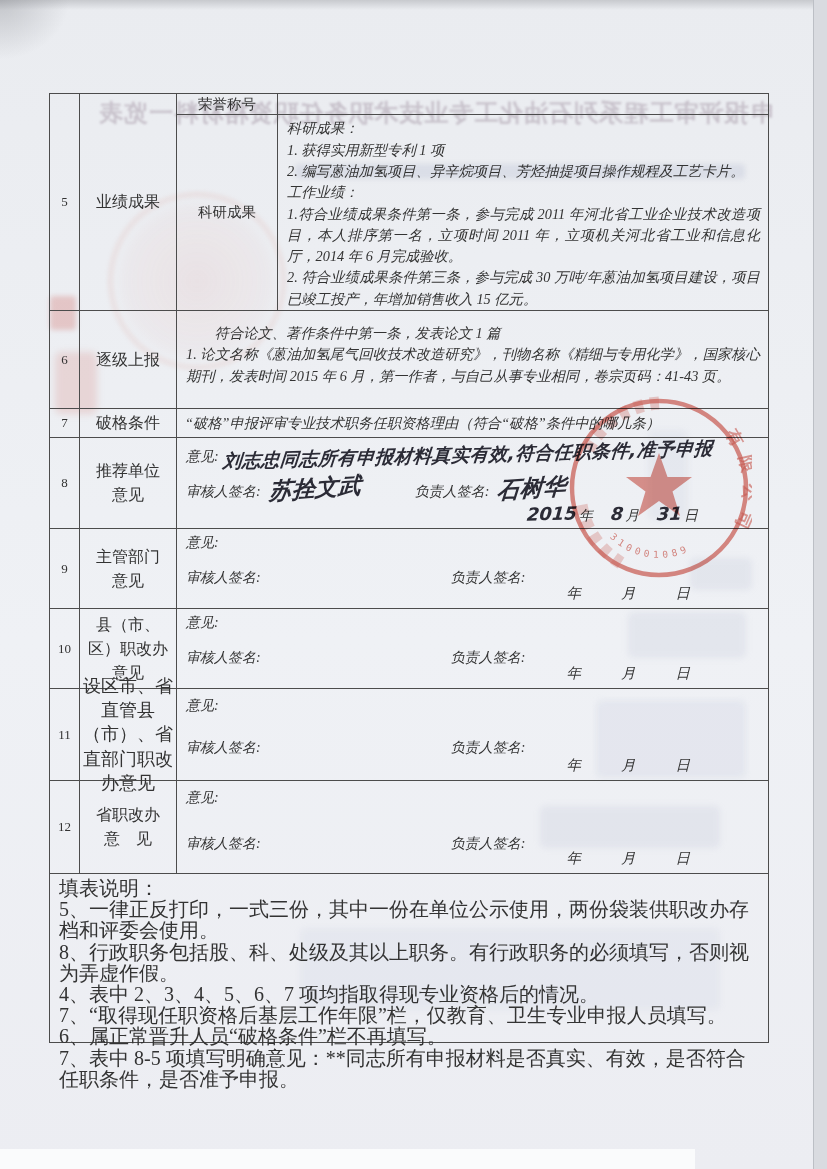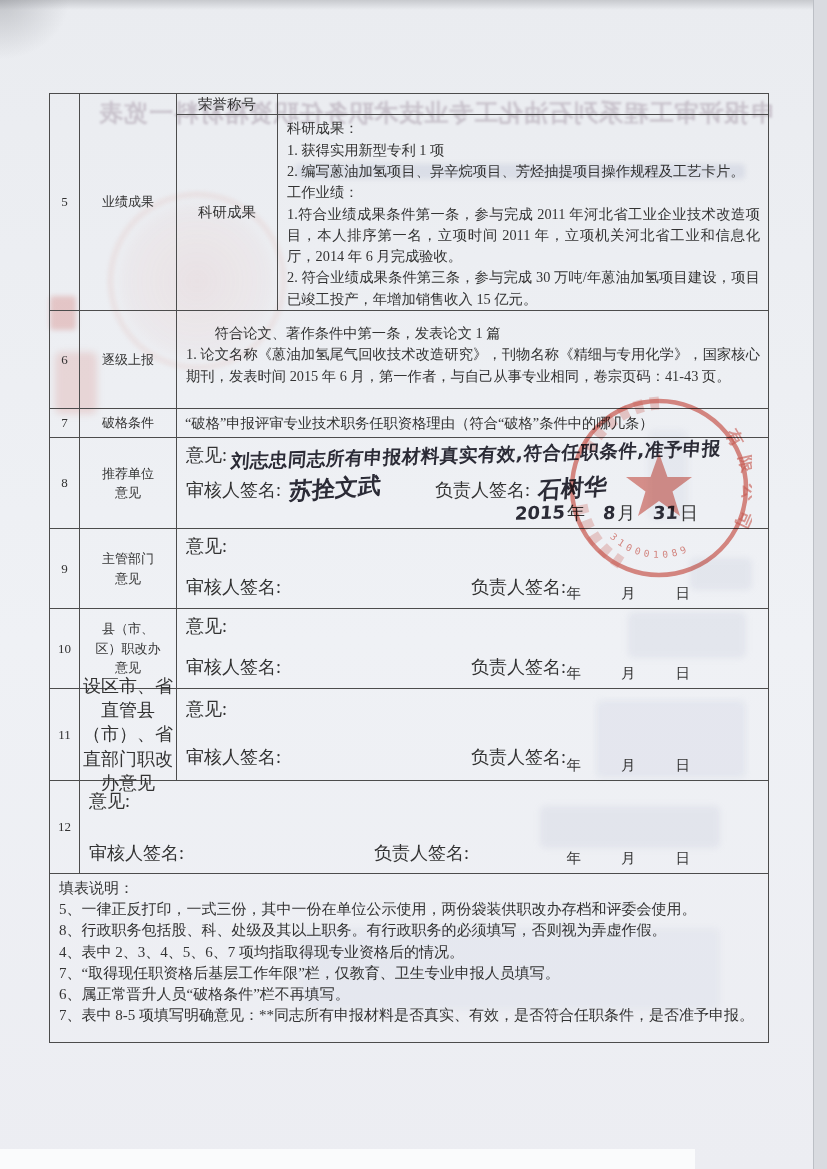--- a/index.html
+++ b/index.html
@@ -38,62 +38,62 @@
   .b6{left:648px;top:430px;width:40px;height:90px;background:rgba(158,168,195,.10);}
 
   
   .tbl{position:absolute;left:49px;top:93px;width:720px;height:950px;
     border:1px solid #4c4c4c;box-sizing:border-box;color:#333;}
   .row{display:flex;border-bottom:1px solid #4c4c4c;box-sizing:border-box;}
   .row:last-child{border-bottom:none;}
   .cA{width:30px;border-right:1px solid #4c4c4c;display:flex;align-items:center;justify-content:center;
     font-size:13px;box-sizing:border-box;flex:none;}
   .cB{width:97px;border-right:1px solid #4c4c4c;display:flex;align-items:center;justify-content:center;
-    text-align:center;font-size:13px;line-height:1.5;white-space:pre-line;box-sizing:border-box;flex:none;padding:0 2px;}
+    text-align:center;font-size:16px;line-height:1.5;white-space:pre-line;box-sizing:border-box;flex:none;padding:0 2px;}
   .cC{width:101px;border-right:1px solid #4c4c4c;display:flex;align-items:center;justify-content:center;
     font-size:14.5px;box-sizing:border-box;flex:none;}
-  .cMain{flex:1;box-sizing:border-box;position:relative;}
+  .cMain{flex:1;box-sizing:border-box;position:relative;font-style:italic;}
   .pre{white-space:pre-line;}
   .txt{font-size:14.3px;line-height:21.3px;padding:3px 8px 0 9px;text-align:justify;}
 
   .r5{height:217px;}
   .r5right{flex:1;display:flex;flex-direction:column;}
   .r5sub{display:flex;box-sizing:border-box;}
   .r5s1{height:47px;border-bottom:1px solid #4c4c4c;}
   .r5s2{flex:1;}
   .r6{height:98px;}
   .r7{height:29px;}
   .r7 .cMain{display:flex;align-items:center;padding:0 8px;font-size:14.3px;}
   .r8{height:91px;}
   .r9,.r10{height:80px;}
   .r11{height:92px;}
   .r12{height:93px;}
 
-  .plabel{font-size:18px;text-align:center;}
+  .plabel{font-size:14px;text-align:center;}
   .opline{padding:5px 6px 0 9px;display:flex;align-items:baseline;}
   .sline{display:flex;align-items:baseline;padding-left:9px;}
   .leaderlbl{margin-left:190px;}
   .dline{position:absolute;right:78px;bottom:5px;font-size:14.5px;}
   .dline span{margin-left:40px;}
   .dline span:first-child{margin-left:0;}
 
   
   .hw{font-family:"DejaVu Sans","Liberation Sans",sans-serif;font-weight:700;color:#2b2b36;
     transform:rotate(-1.5deg) skewX(-6deg);display:inline-block;}
   .hw-op{font-size:18.5px;white-space:nowrap;margin-left:4px;letter-spacing:.5px;}
   .hw-sig{font-size:23px;margin:0 8px;transform:rotate(-4deg) skewX(-8deg);}
   .r8 .opline{padding-top:4px;}
   .r8 .sline{margin-top:6px;}
   .r8date{position:absolute;right:70px;bottom:3px;font-size:15px;}
   .r8date .plabel{margin-right:14px;}
   .hw-num{font-size:18px;margin-right:2px;}
 
   
   .notes{height:170px;padding:4px 10px 0 9px;box-sizing:border-box;}
-  .notes div{font-size:15px;line-height:21.2px;}
+  .notes div{font-size:20px;line-height:21.2px;}
 
   
   .stamp{position:absolute;left:566px;top:395px;width:186px;height:186px;
     mix-blend-mode:multiply;opacity:.85;filter:blur(.4px);}
 </style>
 </head>
 <body>
 
 <div class="scene">
 
@@ -225,20 +225,22 @@
           <span class="plabel leaderlbl">负责人签名:</span>
         </div>
         <div class="dline">
           <span>年</span><span>月</span><span>日</span>
         </div>
       </div>
     </div>
 
     <div class="row r12">
       <div class="cA">12</div>
+      <div class="cB">省职改办
+意　见</div>
       <div class="cMain">
         <div class="opline" style="padding-top:8px;">
             <span class="plabel">意见:</span>
           </div>
         <div class="sline" style="margin-top:28px;">
           <span class="plabel">审核人签名:</span>
           <span class="plabel leaderlbl">负责人签名:</span>
         </div>
         <div class="dline">
           <span>年</span><span>月</span><span>日</span>

